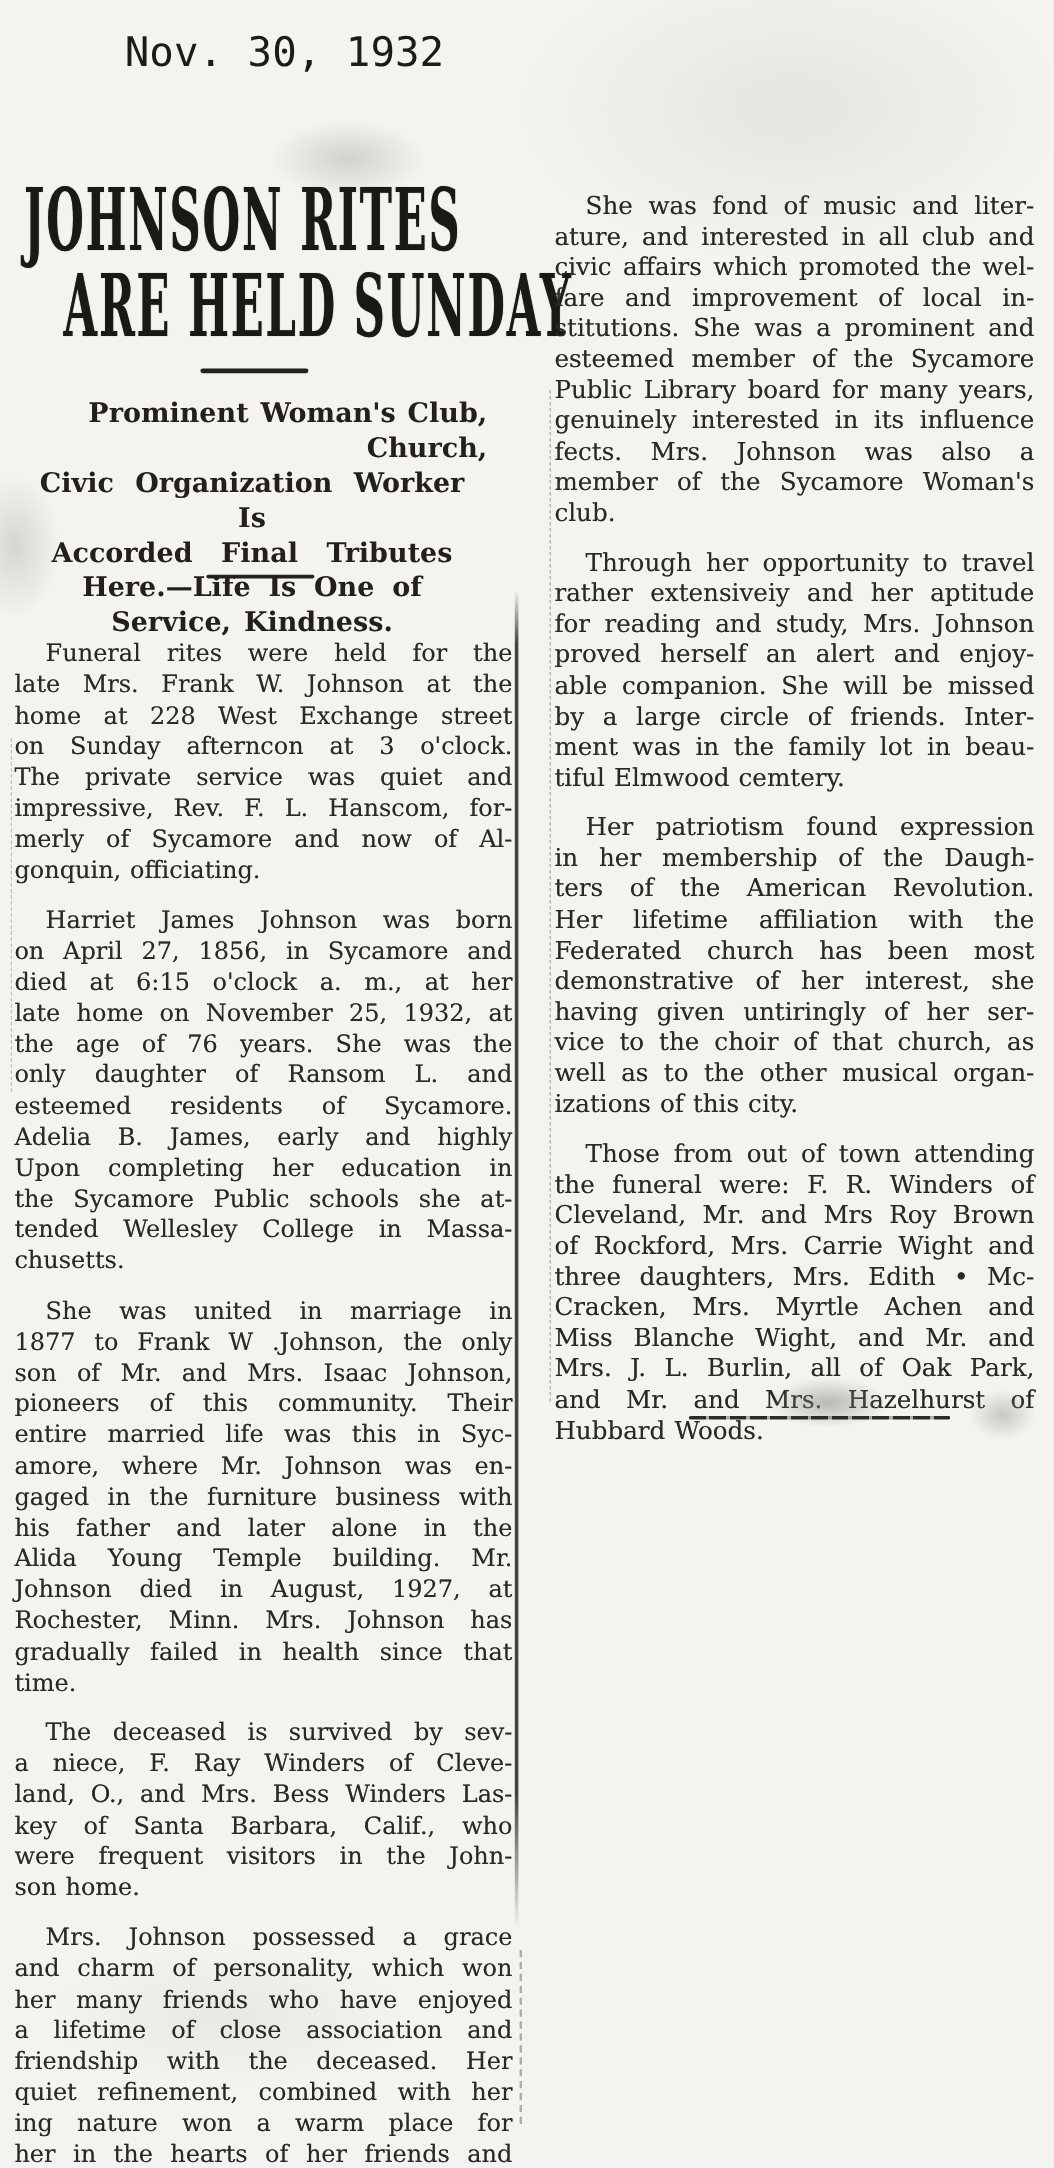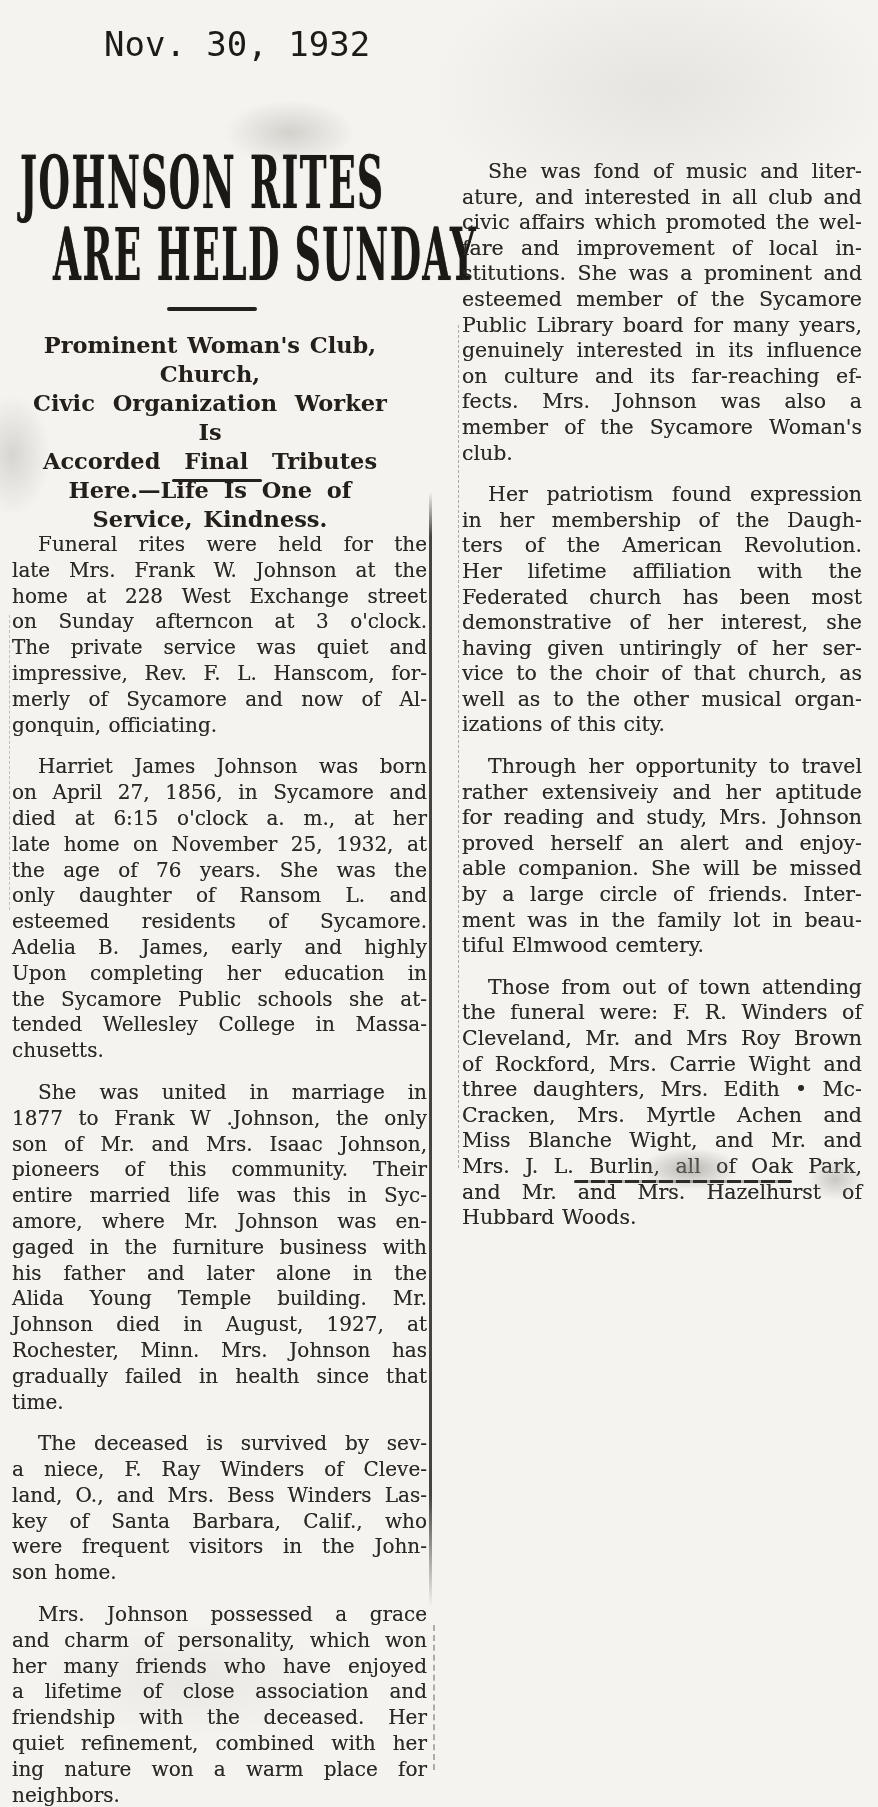--- a/index.html
+++ b/index.html
@@ -42,21 +42,21 @@
 
   .rule { position:absolute; background:#23211d; border-radius:2px; }
   .rule1 { left:167px; top:307px; width:90px; height:4px; }
   .rule2 { left:172px; top:479px; width:90px; height:3px; }
 
   .subhead {
     position:absolute; left:14px; top:331px; width:392px;
     font-weight:bold; font-size:22.5px; line-height:29px;
     text-align:center; color:#242019;
   }
-  .sh-0 { word-spacing:2px; }
+  .sh-0 { word-spacing:2px;text-align:right; }
   .sh-1 { word-spacing:10px; }
   .sh-2 { word-spacing:16px; }
   .sh-3 { word-spacing:7px; }
   .sh-4 { word-spacing:3px; }
 
   .col { position:absolute; text-shadow:0 0 .5px rgba(44,40,36,.55); }
   .col-left  { left:12px;  top:516px; width:415px; font-size:20px; line-height:25.8px; }
   .col-right { left:462px; top:143px; width:400px; font-size:20.5px; line-height:25.6px; }
 
   .line { text-align:justify; text-align-last:justify; -moz-text-align-last:justify; word-spacing:1px; }
@@ -161,61 +161,61 @@
         <div class="line last">son home.</div>
       </div>
       <div>
         <div class="line first">Mrs. Johnson possessed a grace</div>
         <div class="line">and charm of personality, which won</div>
         <div class="line">her many friends who have enjoyed</div>
         <div class="line">a lifetime of close association and</div>
         <div class="line">friendship with the deceased.  Her</div>
         <div class="line">quiet refinement, combined with her</div>
         <div class="line">ing nature won a warm place for</div>
+        <div class="line">her in the hearts of her friends and</div>
         <div class="line last">neighbors.</div>
       </div>
     </div>
   <div class="col col-right">
       <div>
         <div class="line first">She was fond of music and liter-</div>
         <div class="line">ature, and interested in all club and</div>
         <div class="line">civic affairs which promoted the wel-</div>
         <div class="line">fare and improvement of local in-</div>
         <div class="line">stitutions.  She was a prominent and</div>
         <div class="line">esteemed member of the Sycamore</div>
         <div class="line">Public Library board for many years,</div>
         <div class="line">genuinely interested in its influence</div>
-        <div class="line">on culture and its far-reaching ef-</div>
         <div class="line">fects.  Mrs. Johnson was also a</div>
         <div class="line">member of the Sycamore Woman's</div>
         <div class="line last">club.</div>
+      </div>
+      <div>
+        <div class="line first">Through her opportunity to travel</div>
+        <div class="line">rather extensiveiy and her aptitude</div>
+        <div class="line">for reading and study, Mrs. Johnson</div>
+        <div class="line">proved herself an alert and enjoy-</div>
+        <div class="line">able companion.  She will be missed</div>
+        <div class="line">by a large circle of friends.  Inter-</div>
+        <div class="line">ment was in the family lot in beau-</div>
+        <div class="line last">tiful Elmwood cemtery.</div>
       </div>
       <div>
         <div class="line first">Her patriotism found expression</div>
         <div class="line">in her membership of the Daugh-</div>
         <div class="line">ters of the American Revolution.</div>
         <div class="line">Her lifetime affiliation with the</div>
         <div class="line">Federated church has been most</div>
         <div class="line">demonstrative of her interest, she</div>
         <div class="line">having given untiringly of her ser-</div>
         <div class="line">vice to the choir of that church, as</div>
         <div class="line">well as to the other musical organ-</div>
         <div class="line last">izations of this city.</div>
       </div>
       <div>
-        <div class="line first">Through her opportunity to travel</div>
-        <div class="line">rather extensiveiy and her aptitude</div>
-        <div class="line">for reading and study, Mrs. Johnson</div>
-        <div class="line">proved herself an alert and enjoy-</div>
-        <div class="line">able companion.  She will be missed</div>
-        <div class="line">by a large circle of friends.  Inter-</div>
-        <div class="line">ment was in the family lot in beau-</div>
-        <div class="line last">tiful Elmwood cemtery.</div>
-      </div>
-      <div>
         <div class="line first">Those from out of town attending</div>
         <div class="line">the funeral were:  F. R. Winders of</div>
         <div class="line">Cleveland, Mr. and Mrs Roy Brown</div>
         <div class="line">of Rockford, Mrs. Carrie Wight and</div>
         <div class="line">three daughters, Mrs. Edith • Mc-</div>
         <div class="line">Cracken, Mrs. Myrtle Achen and</div>
         <div class="line">Miss Blanche Wight, and Mr. and</div>
         <div class="line">Mrs. J. L. Burlin, all of Oak Park,</div>
         <div class="line">and Mr. and Mrs. Hazelhurst of</div>
         <div class="line last">Hubbard Woods.</div>

